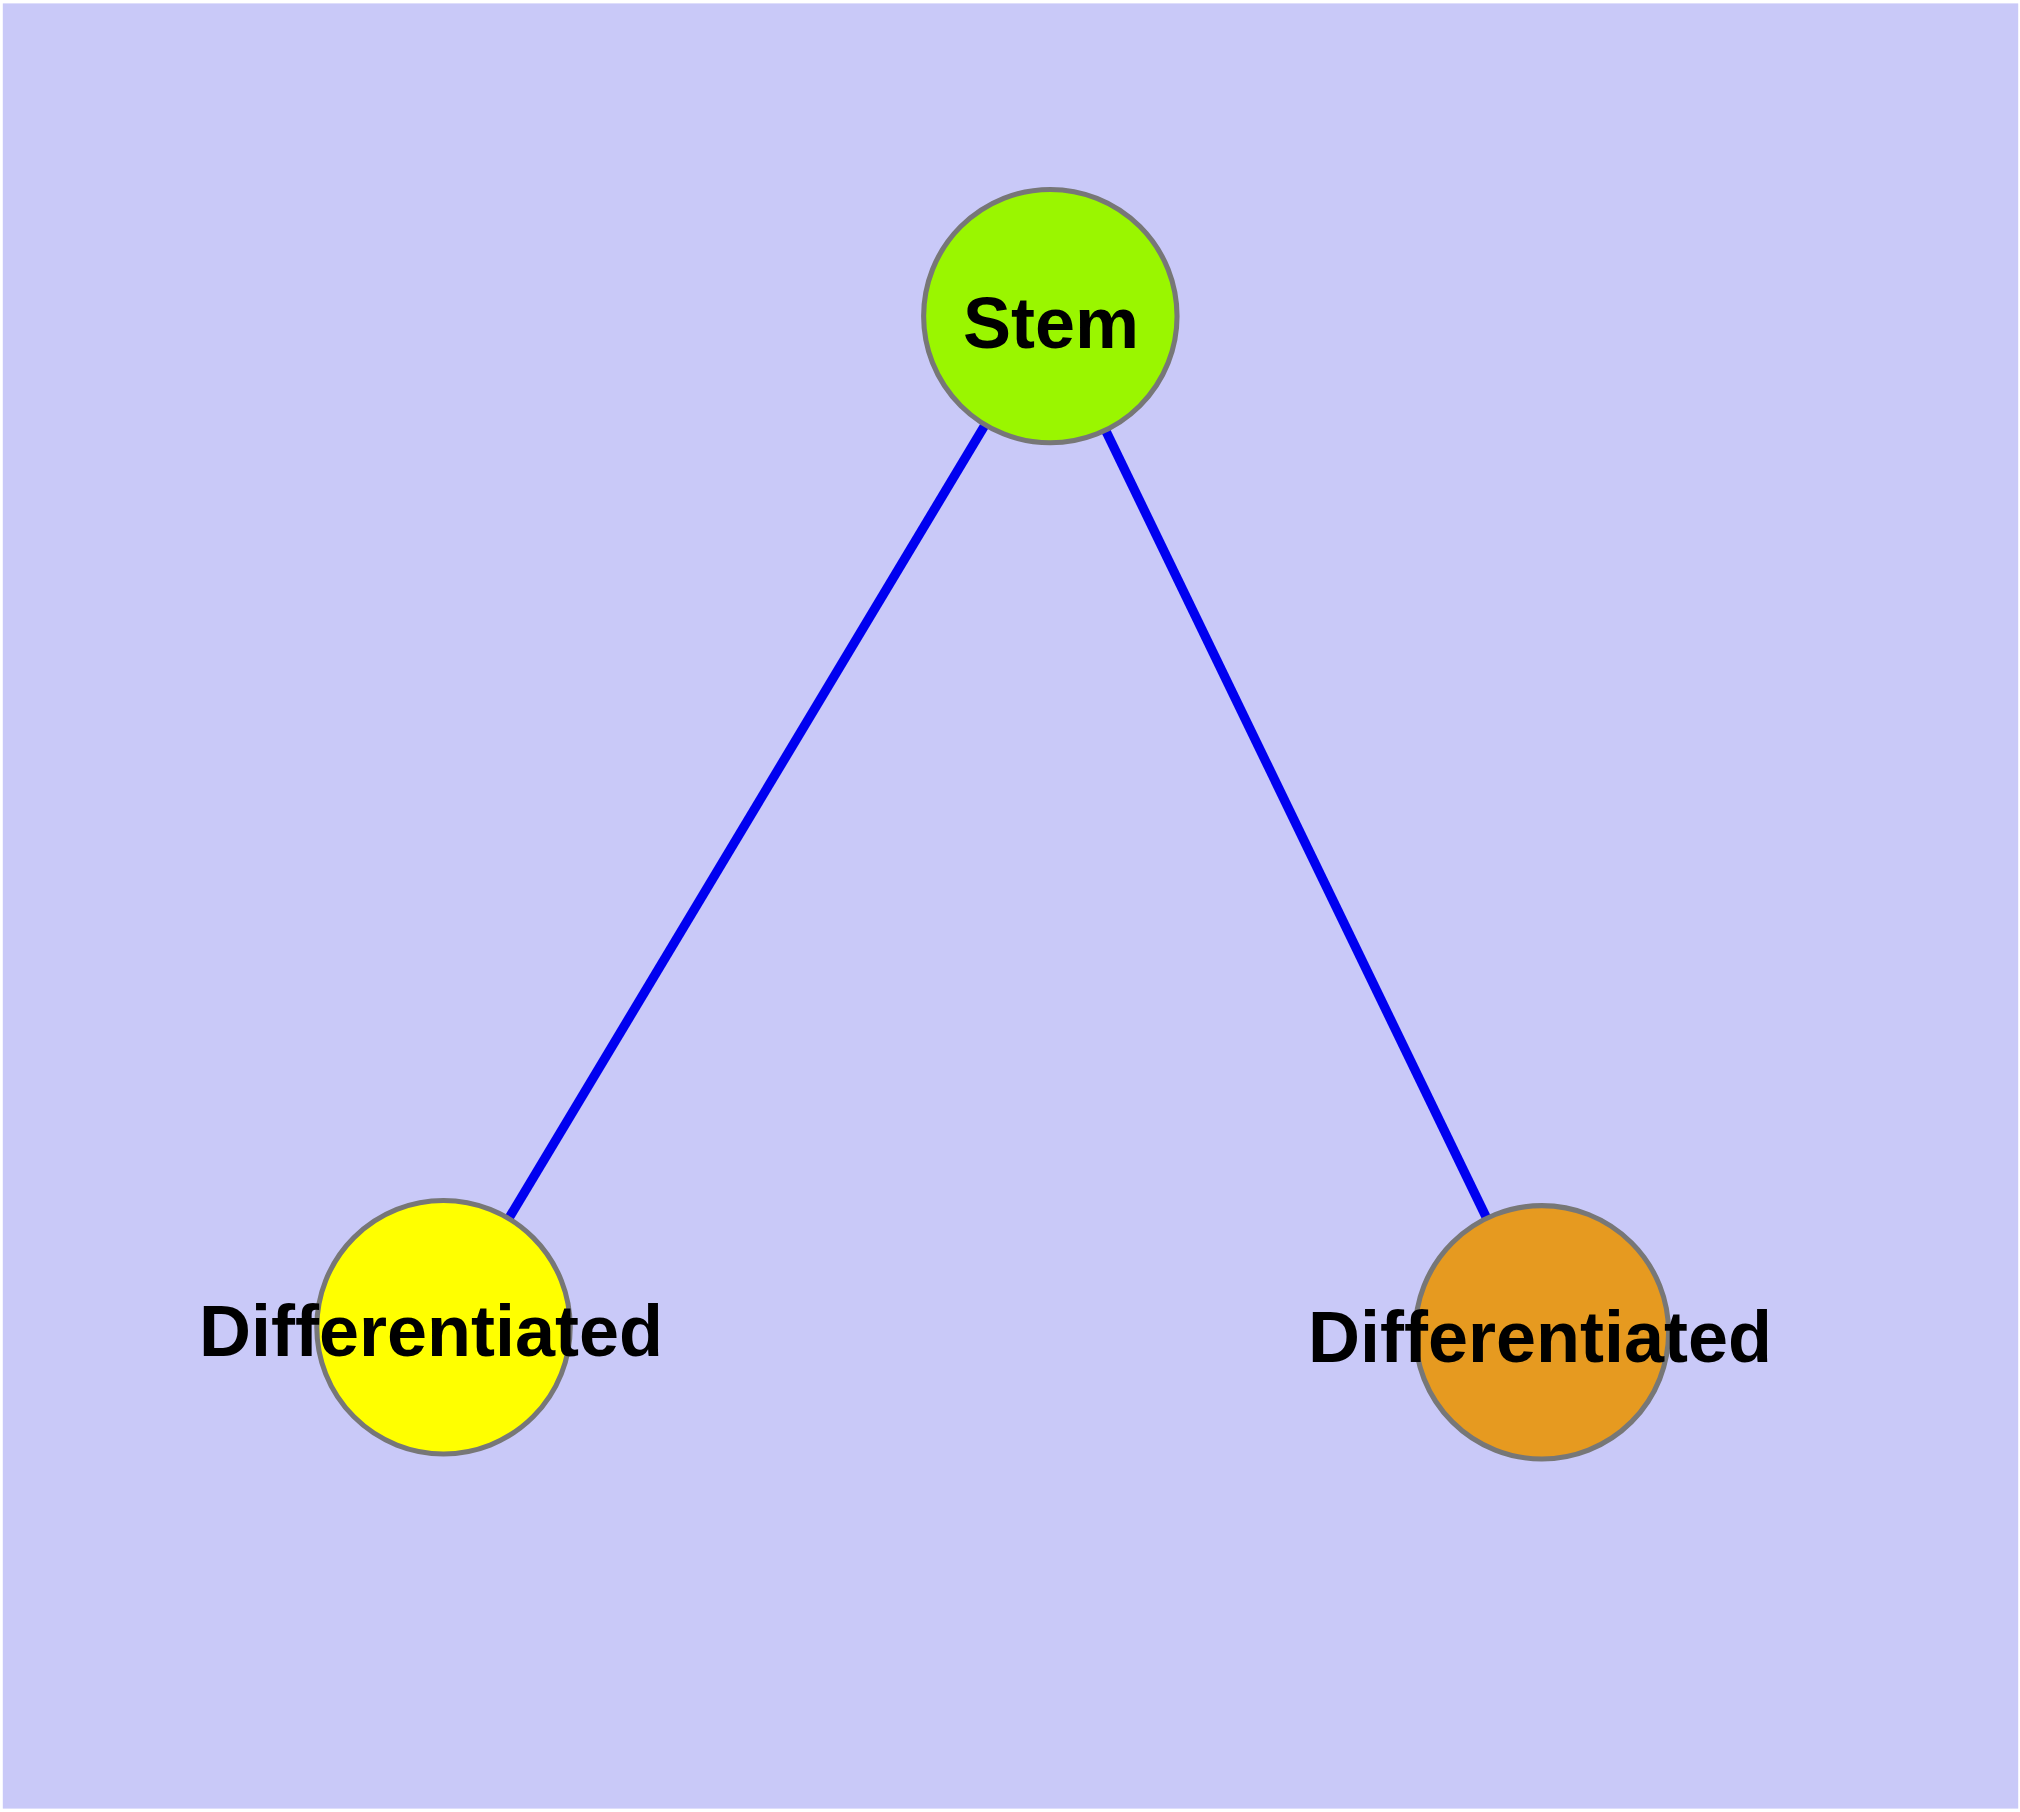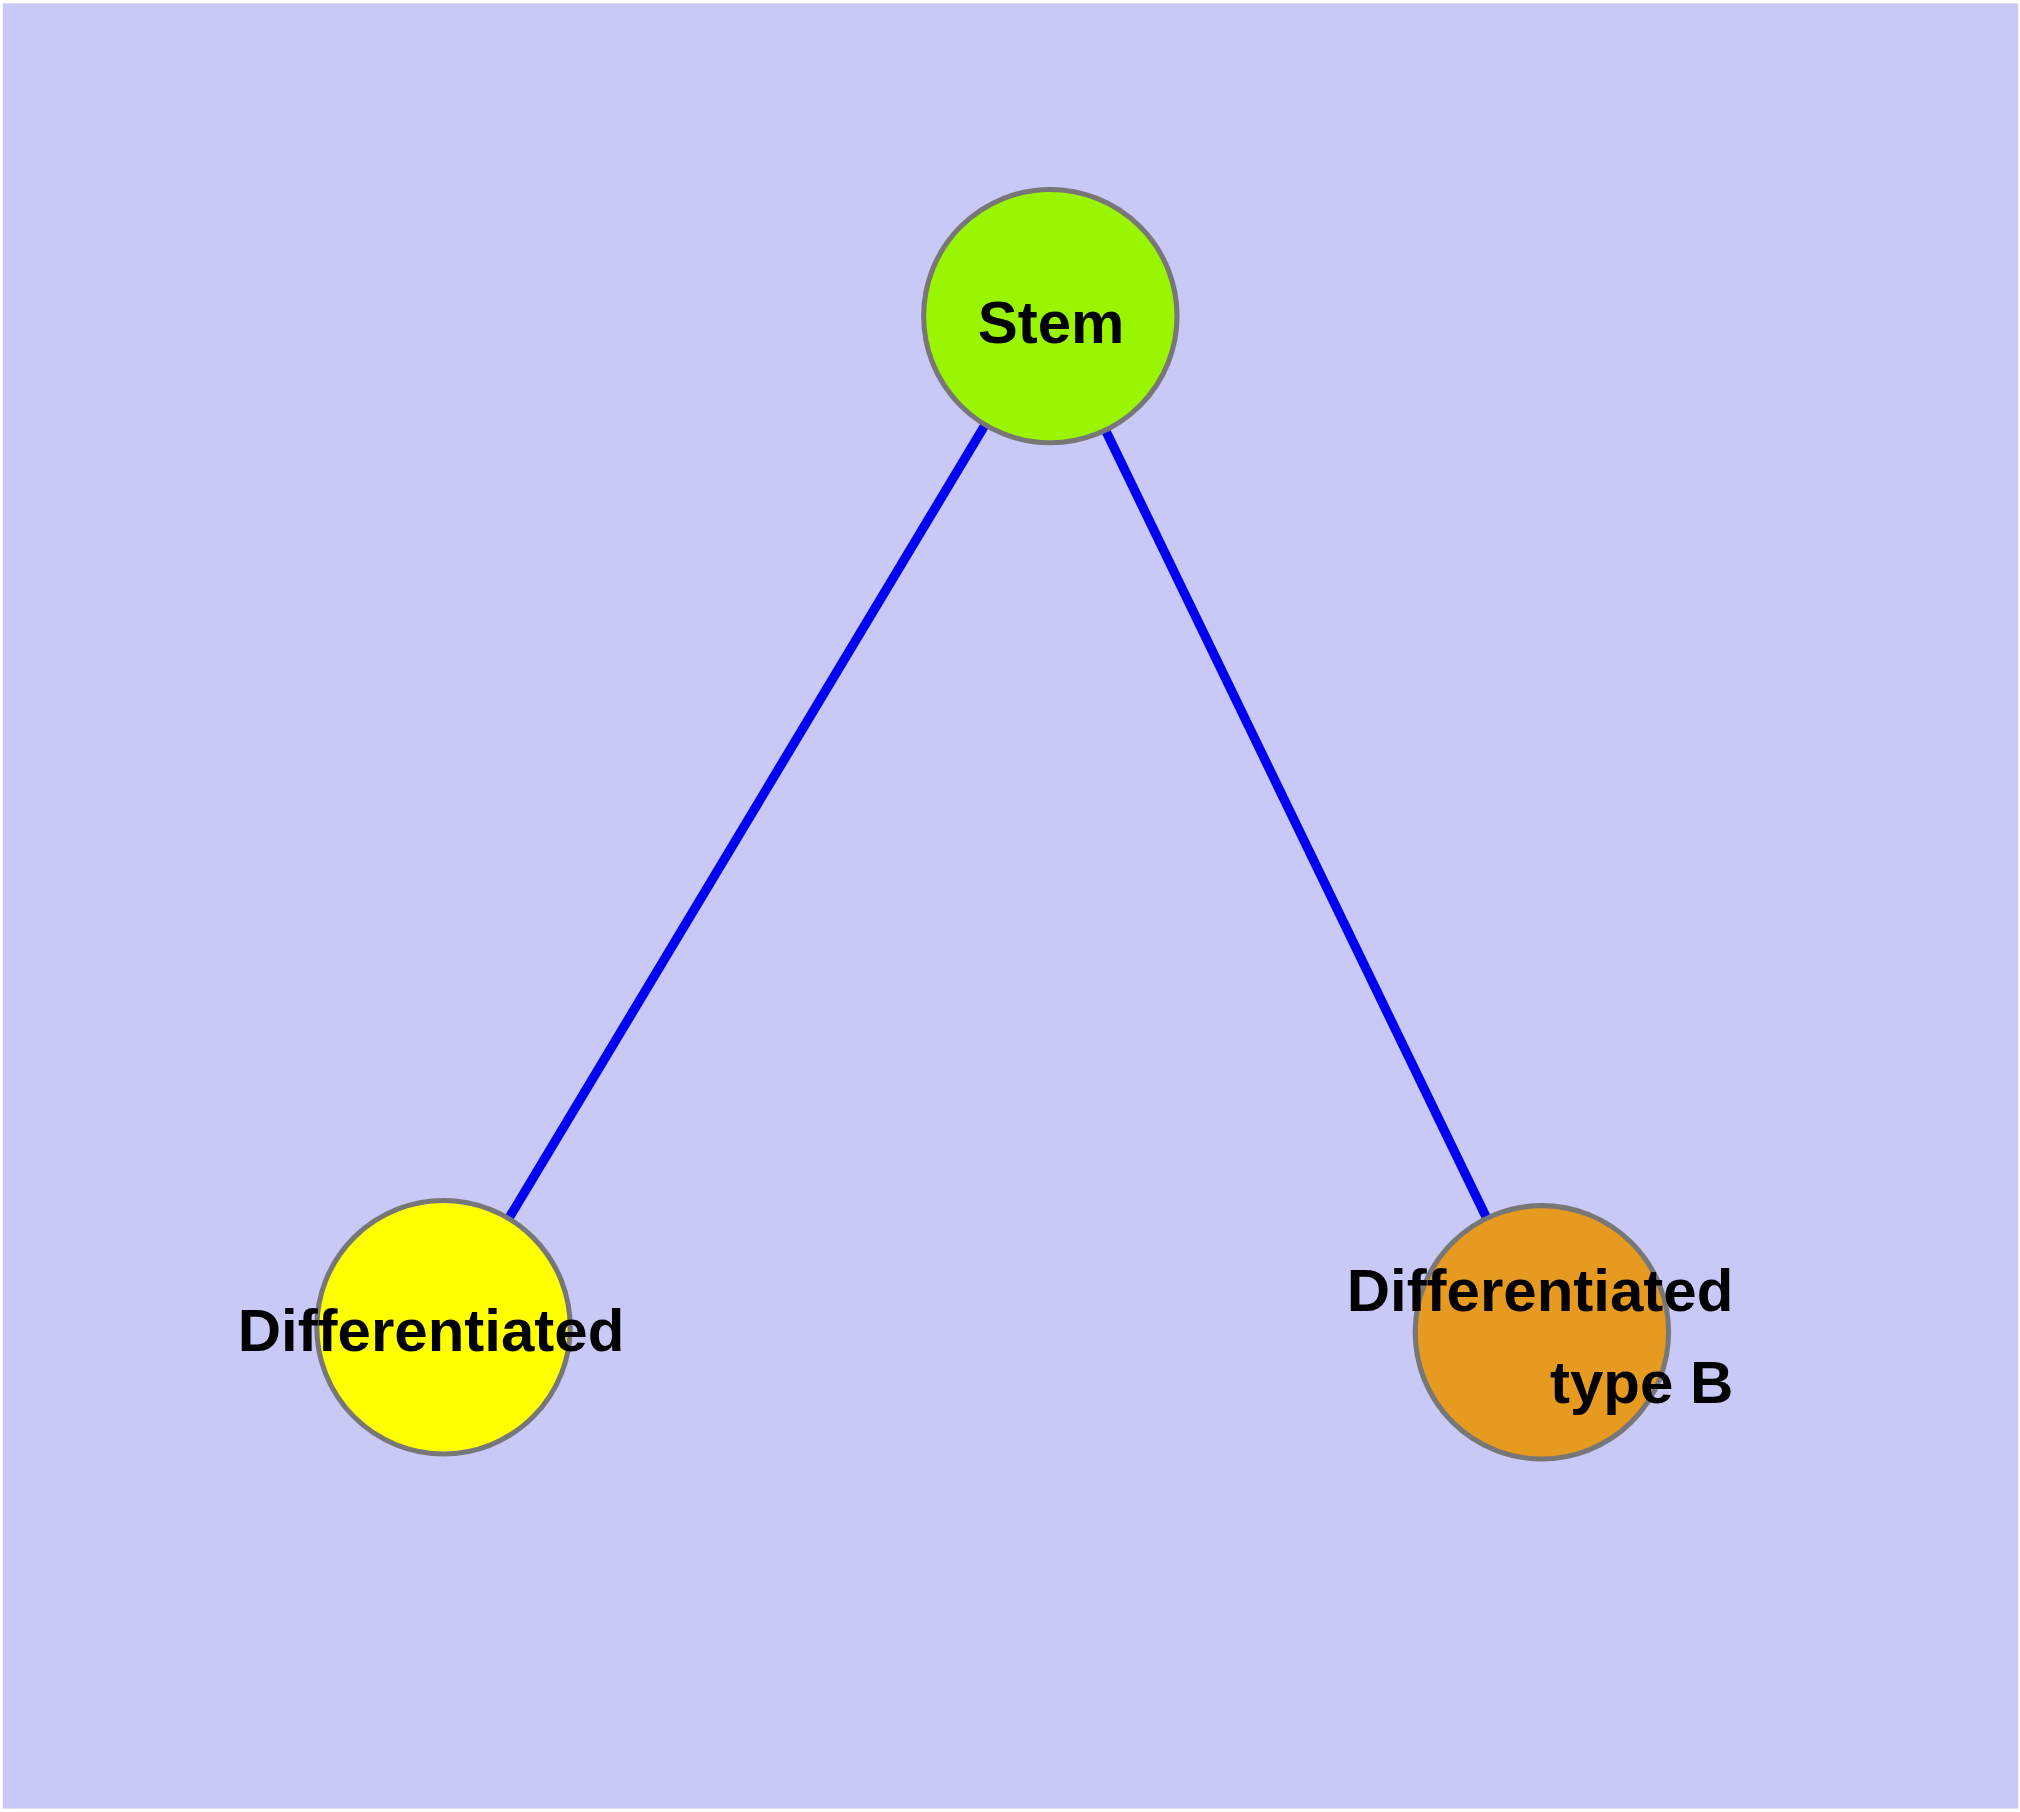--- a/index.html
+++ b/index.html
@@ -32,22 +32,22 @@
     stroke-width: 11;
     fill: none;
   }
   .node {
     stroke: var(--color-node_border, #777777);
     stroke-width: 6;
   }
   .node-label {
     position: absolute;
     transform: translate(-50%, -50%);
-    text-align: right;
-    font-size: 60px;
+    text-align: left;
+    font-size: 72px;
     font-weight: bold;
     line-height: 92px;
     letter-spacing: 0px;
     color: var(--color-label_text, #000000);
     white-space: nowrap;
   }
   .label-line {
     display: block;
   }
 </style>
@@ -71,17 +71,16 @@
   <div class="node-label" style="left:1051px; top:323px;">
     <span class="label-line">Stem</span>
   </div>
 
   <div class="node-label" style="left:431px; top:1331px;">
     <span class="label-line">Differentiated</span>
   </div>
 
   <div class="node-label" style="left:1540px; top:1337px;">
     <span class="label-line">Differentiated</span>
-    <span class="label-line">type B</span>
   </div>
 
 </div>
 
 
 </body></html>

